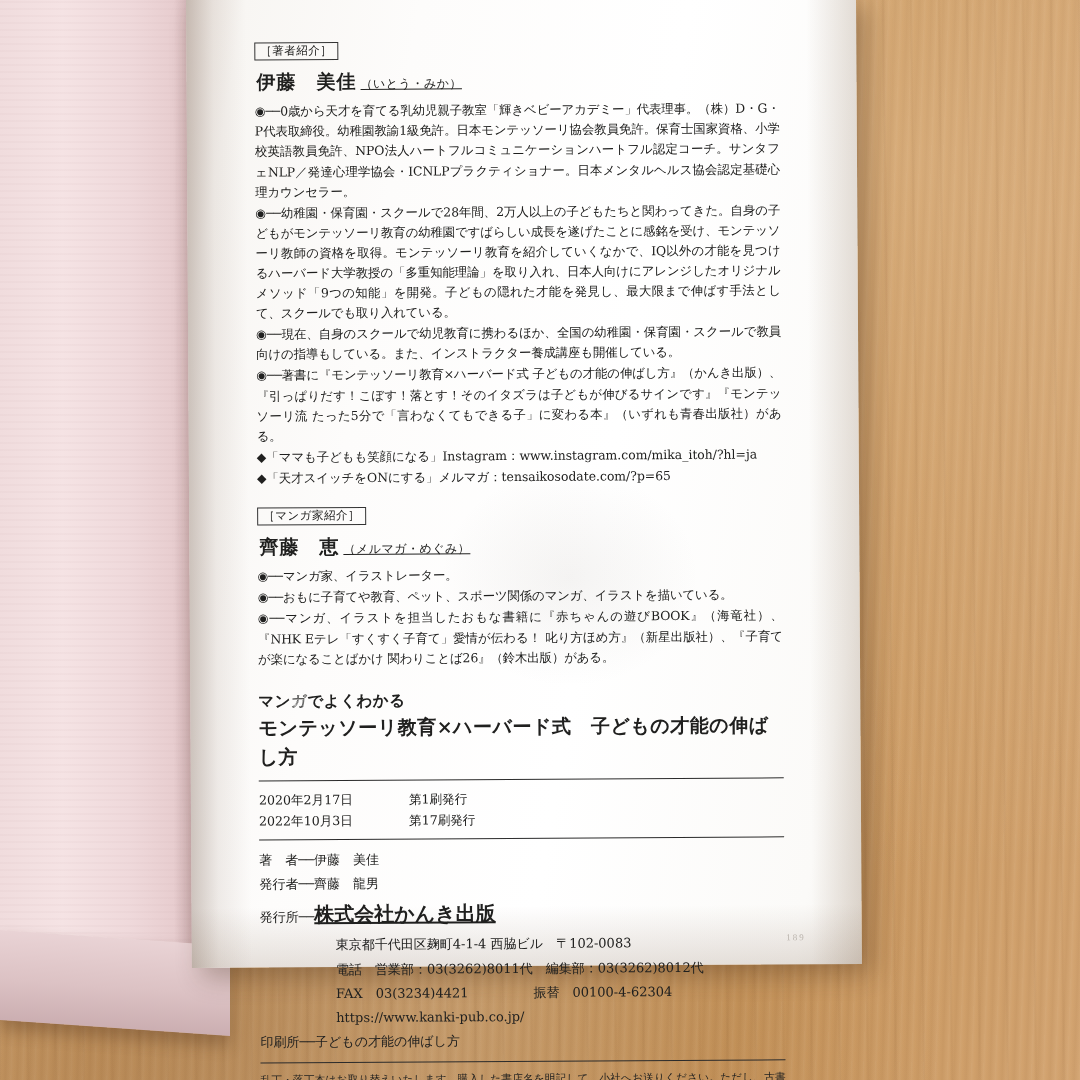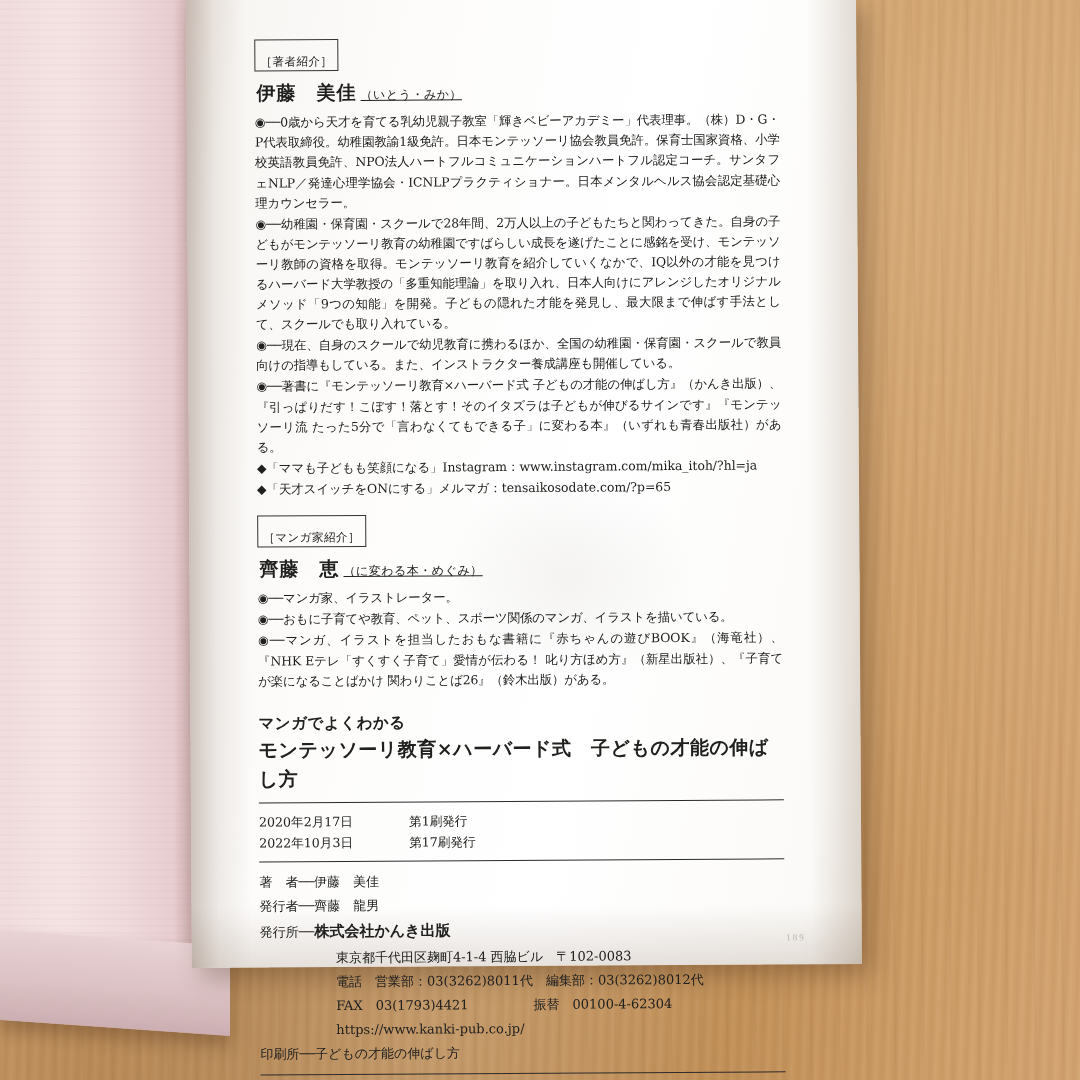--- a/index.html
+++ b/index.html
@@ -127,21 +127,21 @@
     left: 68px;
     top: 40px;
     width: 525px;
     color: #20201f;
     font-family: "DejaVu Serif", "Liberation Serif", serif;
   }
 
   .tagbox {
     display: inline-block;
     border: 1px solid #333;
-    padding: 15px 5px 2px 5px;
+    padding: 1px 5px 2px 5px;
     font-size: 11.5px;
     line-height: 1.15;
     letter-spacing: 0.5px;
     margin-bottom: 7px;
   }
   .name-line {
     font-size: 19px;
     font-weight: bold;
     letter-spacing: 1px;
     margin: 2px 0 6px 2px;
@@ -187,21 +187,21 @@
     font-size: 12.6px;
     line-height: 1.7;
   }
   .dates .d1 { display: inline-block; width: 150px; }
 
   .pub {
     font-size: 13px;
     line-height: 1.85;
   }
   .pub .lbl { display: inline-block; }
-  .pub .big { font-size: 15px; font-weight: bold; }
+  .pub .big { font-size: 20px; font-weight: bold; text-decoration: underline; }
   .pub .indent { padding-left: 76px; }
   .pub .indent2 { padding-left: 76px; }
 
   .fineprint {
     font-size: 10.6px;
     line-height: 1.52;
     text-align: justify;
     margin-top: 4px;
   }
   .fineprint p { margin: 0 0 1px 0; }
@@ -259,21 +259,21 @@
       <p class="bullet-para">◉──現在、自身のスクールで幼児教育に携わるほか、全国の幼稚園・保育園・スクールで教員向けの指導もしている。また、インストラクター養成講座も開催している。</p>
       <p class="bullet-para">◉──著書に『モンテッソーリ教育×ハーバード式 子どもの才能の伸ばし方』（かんき出版）、『引っぱりだす！こぼす！落とす！そのイタズラは子どもが伸びるサインです』『モンテッソーリ流 たった5分で「言わなくてもできる子」に変わる本』（いずれも青春出版社）がある。</p>
       <p class="diamond-para">◆「ママも子どもも笑顔になる」Instagram：www.instagram.com/mika_itoh/?hl=ja</p>
       <p class="diamond-para">◆「天才スイッチをONにする」メルマガ：tensaikosodate.com/?p=65</p>
 
       
       <div class="sec2">
         <div class="tagbox">［マンガ家紹介］</div>
 
         <div class="name-line">
-          <span>齊藤　恵</span><span class="yomi">（に変わる本・めぐみ）</span>
+          <span>齊藤　恵</span><span class="yomi">（メルマガ・めぐみ）</span>
         </div>
 
         <p class="bullet-para">◉──マンガ家、イラストレーター。</p>
         <p class="bullet-para">◉──おもに子育てや教育、ペット、スポーツ関係のマンガ、イラストを描いている。</p>
         <p class="bullet-para">◉──マンガ、イラストを担当したおもな書籍に『赤ちゃんの遊びBOOK』（海竜社）、『NHK Eテレ「すくすく子育て」愛情が伝わる！ 叱り方ほめ方』（新星出版社）、『子育てが楽になることばかけ 関わりことば26』（鈴木出版）がある。</p>
       </div>
 
       
       <div class="titleblock">
         <div class="l1">マンガでよくわかる</div>
@@ -301,21 +301,21 @@
         </div>
         <div>
           <span class="lbl">発行者</span>──<span>齊藤　龍男</span>
         </div>
         <div>
           <span class="lbl">発行所</span>──<span class="big">株式会社かんき出版</span>
         </div>
         <div class="indent">東京都千代田区麹町4-1-4 西脇ビル　〒102-0083</div>
         <div class="indent">電話　営業部：03(3262)8011代　編集部：03(3262)8012代</div>
         <div class="indent2">
-          <span>FAX　03(1793)4421</span>　　　　　<span>振替　00100-4-62304</span>
+          <span>FAX　03(3234)4421</span>　　　　　<span>振替　00100-4-62304</span>
         </div>
         <div class="indent">https://www.kanki-pub.co.jp/</div>
         <div>
           <span class="lbl">印刷所</span>──<span>子どもの才能の伸ばし方</span>
         </div>
       </div>
 
       <hr class="rule">
 
       <div class="fineprint">

